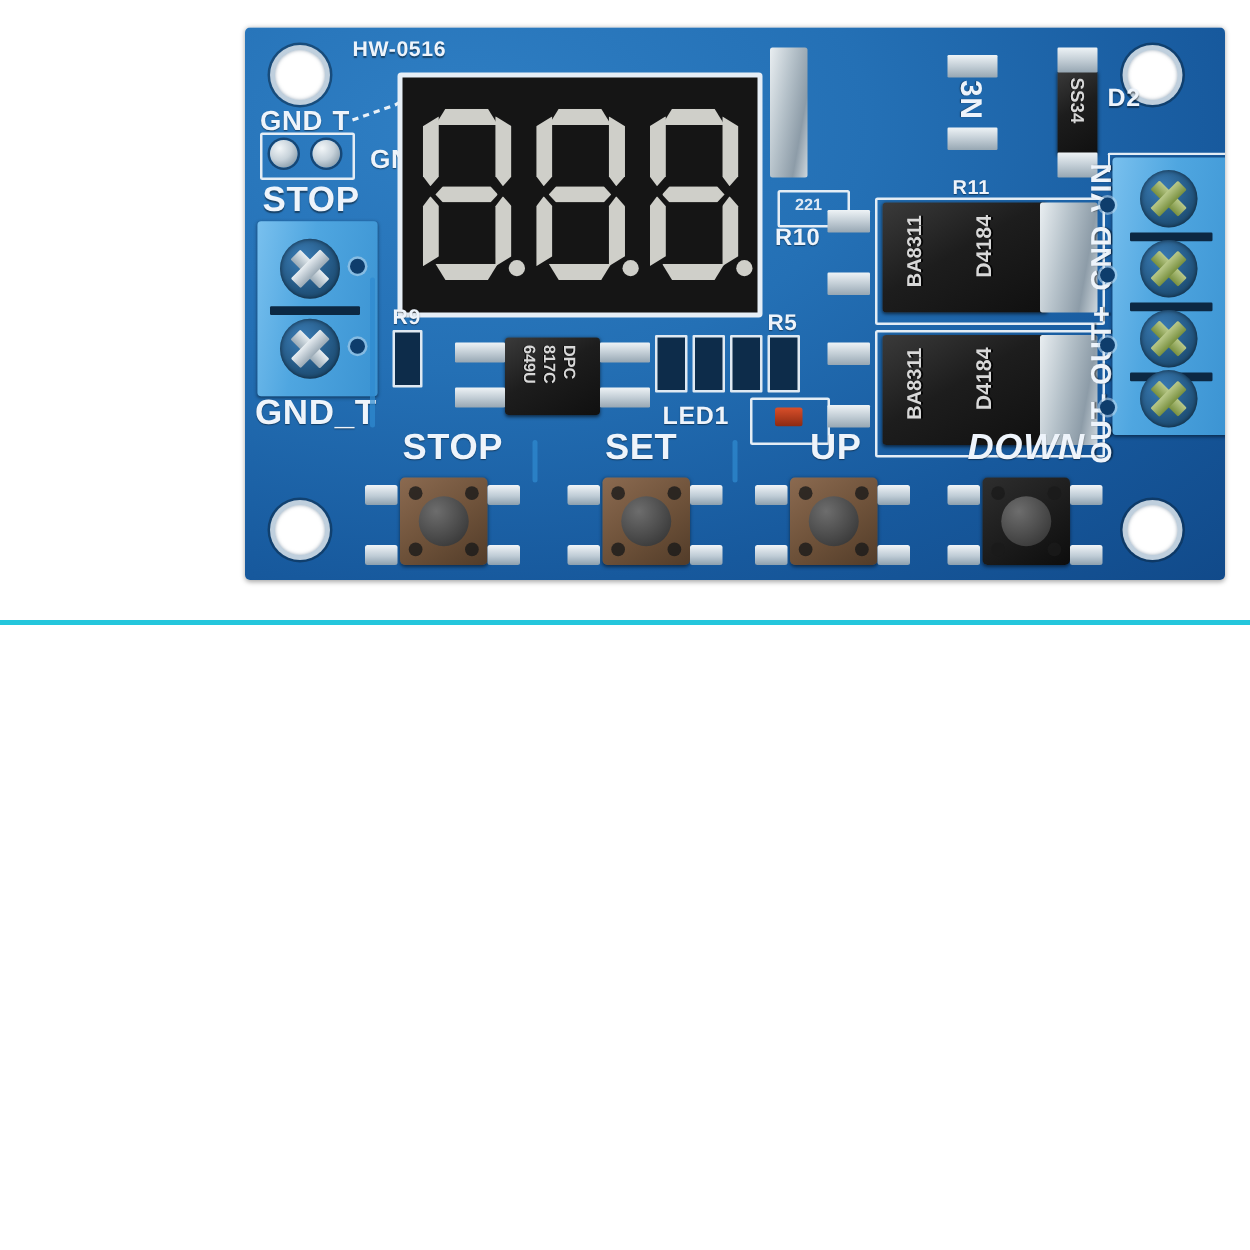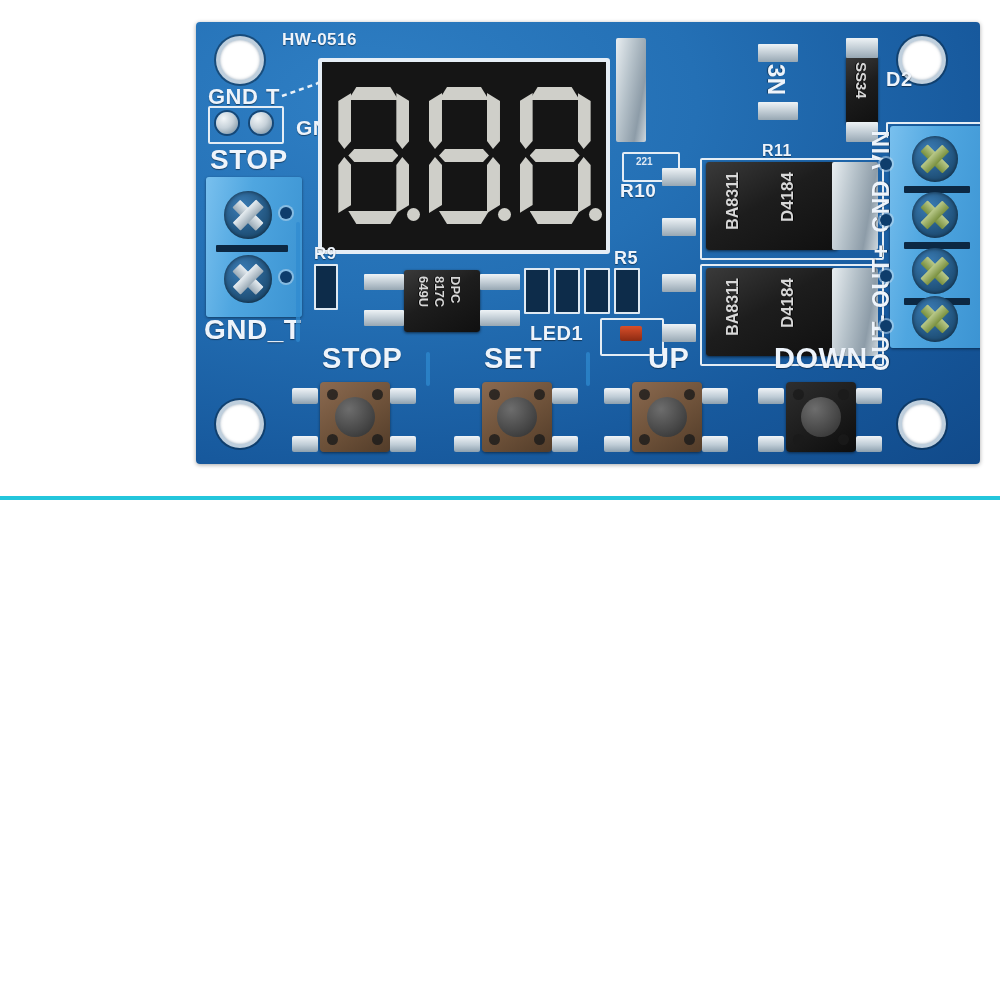--- a/index.html
+++ b/index.html
@@ -206,21 +206,21 @@
     <div class="silk" style="left:334px;top:300px;font-size:20px;">LED1</div>
     <div class="outline" style="left:404px;top:296px;width:60px;height:34px;"></div>
     <div class="led" style="left:424px;top:304px;"></div>
 
     <div class="tab" style="left:420px;top:16px;width:30px;height:104px;"></div>
     <div class="smd-pad" style="left:562px;top:22px;width:40px;height:18px;"></div>
     <div class="smd-pad" style="left:562px;top:80px;width:40px;height:18px;"></div>
     <div class="silk vert" style="left:566px;top:42px;font-size:24px;">3N</div>
 
     <div class="outline" style="left:426px;top:130px;width:54px;height:26px;"></div>
-    <div class="silk-thin" style="left:440px;top:134px;font-size:10px;font-weight:700;">221</div>
+    <div class="silk-thin" style="left:440px;top:134px;font-size:13px;font-weight:700;">221</div>
     <div class="silk" style="left:424px;top:158px;font-size:19px;">R10</div>
 
     <div class="silk" style="left:566px;top:120px;font-size:16px;">R11</div>
 
     <div class="ic" style="left:650px;top:34px;width:32px;height:68px;">
       <div class="ic-text vert" style="left:7px;top:6px;font-size:15px;">SS34</div>
     </div>
     <div class="smd-pad" style="left:650px;top:16px;width:32px;height:20px;"></div>
     <div class="smd-pad" style="left:650px;top:100px;width:32px;height:20px;"></div>
     <div class="silk" style="left:690px;top:46px;font-size:20px;">D2</div>
@@ -260,21 +260,21 @@
     </div>
     <div class="outline" style="left:690px;top:100px;width:102px;height:14px;border-bottom:none;"></div>
     <div class="pad-dark" style="left:684px;top:136px;width:12px;height:12px;"></div>
     <div class="pad-dark" style="left:684px;top:192px;width:12px;height:12px;"></div>
     <div class="pad-dark" style="left:684px;top:248px;width:12px;height:12px;"></div>
     <div class="pad-dark" style="left:684px;top:298px;width:12px;height:12px;"></div>
 
     <div class="silk" style="left:126px;top:320px;font-size:29px;text-align:center;">STOP</div>
     <div class="silk" style="left:288px;top:320px;font-size:29px;">SET</div>
     <div class="silk" style="left:452px;top:320px;font-size:29px;">UP</div>
-    <div class="silk" style="left:578px;top:320px;font-size:29px;">DOWN</div>
+    <div class="silk" style="left:578px;top:320px;font-size:29px;font-style:italic;">DOWN</div>
 
     <div class="btn btn-brown" style="left:124px;top:360px;">
       <div class="btn-corner" style="left:7px;top:7px;"></div>
         <div class="btn-corner" style="right:7px;top:7px;"></div>
       <div class="btn-corner" style="left:7px;bottom:7px;"></div>
         <div class="btn-corner" style="right:7px;bottom:7px;"></div>
       <div class="btn-cap"></div>
     </div>
     <div class="btn-leg" style="left:96px;top:366px;"></div>
     <div class="btn-leg" style="left:96px;top:414px;"></div>

